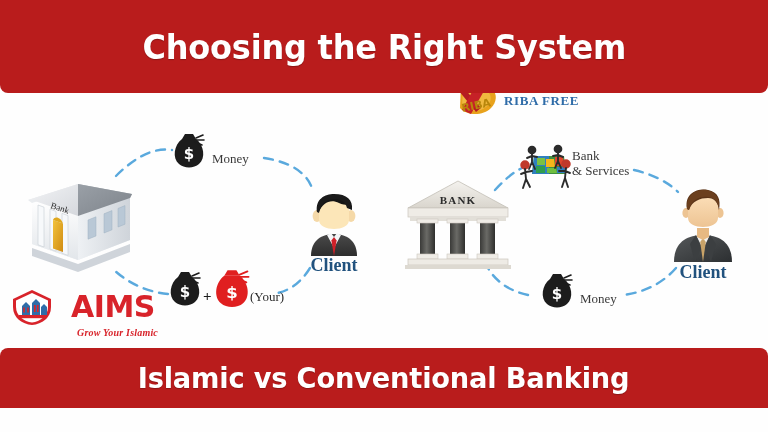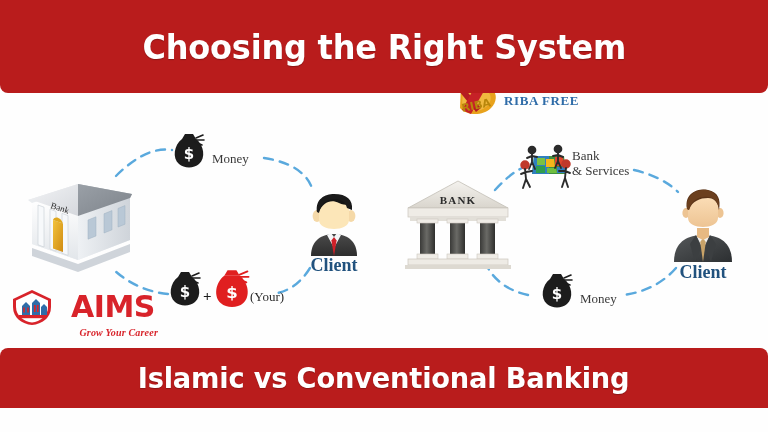--- a/index.html
+++ b/index.html
@@ -272,21 +272,21 @@
             <rect x="9" y="27" width="28" height="3.2"></rect>
             <rect x="13.2" y="19.5" width="1.6" height="5"></rect>
             <rect x="17.2" y="19.5" width="1.6" height="5"></rect>
             <rect x="24" y="17" width="1.6" height="7"></rect>
             <rect x="27" y="17" width="1.6" height="7"></rect>
           </g>
         </svg>
       </div>
       <div class="aims-word">AIMS</div>
     </div>
-    <div class="aims-tag">Grow Your Career</div>
+    <div class="aims-tag">Grow Your Islamic</div>
   </div>
 
   <div class="riba-stamp" style="left:455px;top:78px;">
     <svg viewBox="0 0 46 42" xmlns="http://www.w3.org/2000/svg">
       <path d="M6 6 C16 2, 30 4, 38 12 C42 16, 42 24, 36 30 C28 38, 12 38, 5 30 Z" fill="#e8a21c"></path>
       <path d="M8 10 C17 6, 28 8, 34 15 C37 19, 36 25, 31 29 C24 35, 12 34, 7 28 Z" fill="#f0b93f"></path>
       <path d="M3 3 L26 30 L21 34 L0 8 Z" fill="#b51c22"></path>
       <path d="M24 1 L34 4 L16 36 L7 32 Z" fill="#c62127"></path>
       <text x="22" y="31" text-anchor="middle" font-family="DejaVu Sans, sans-serif" font-size="11" font-weight="bold" fill="#b8860b" transform="rotate(-12 22 31)">RIBA</text>
     </svg>

